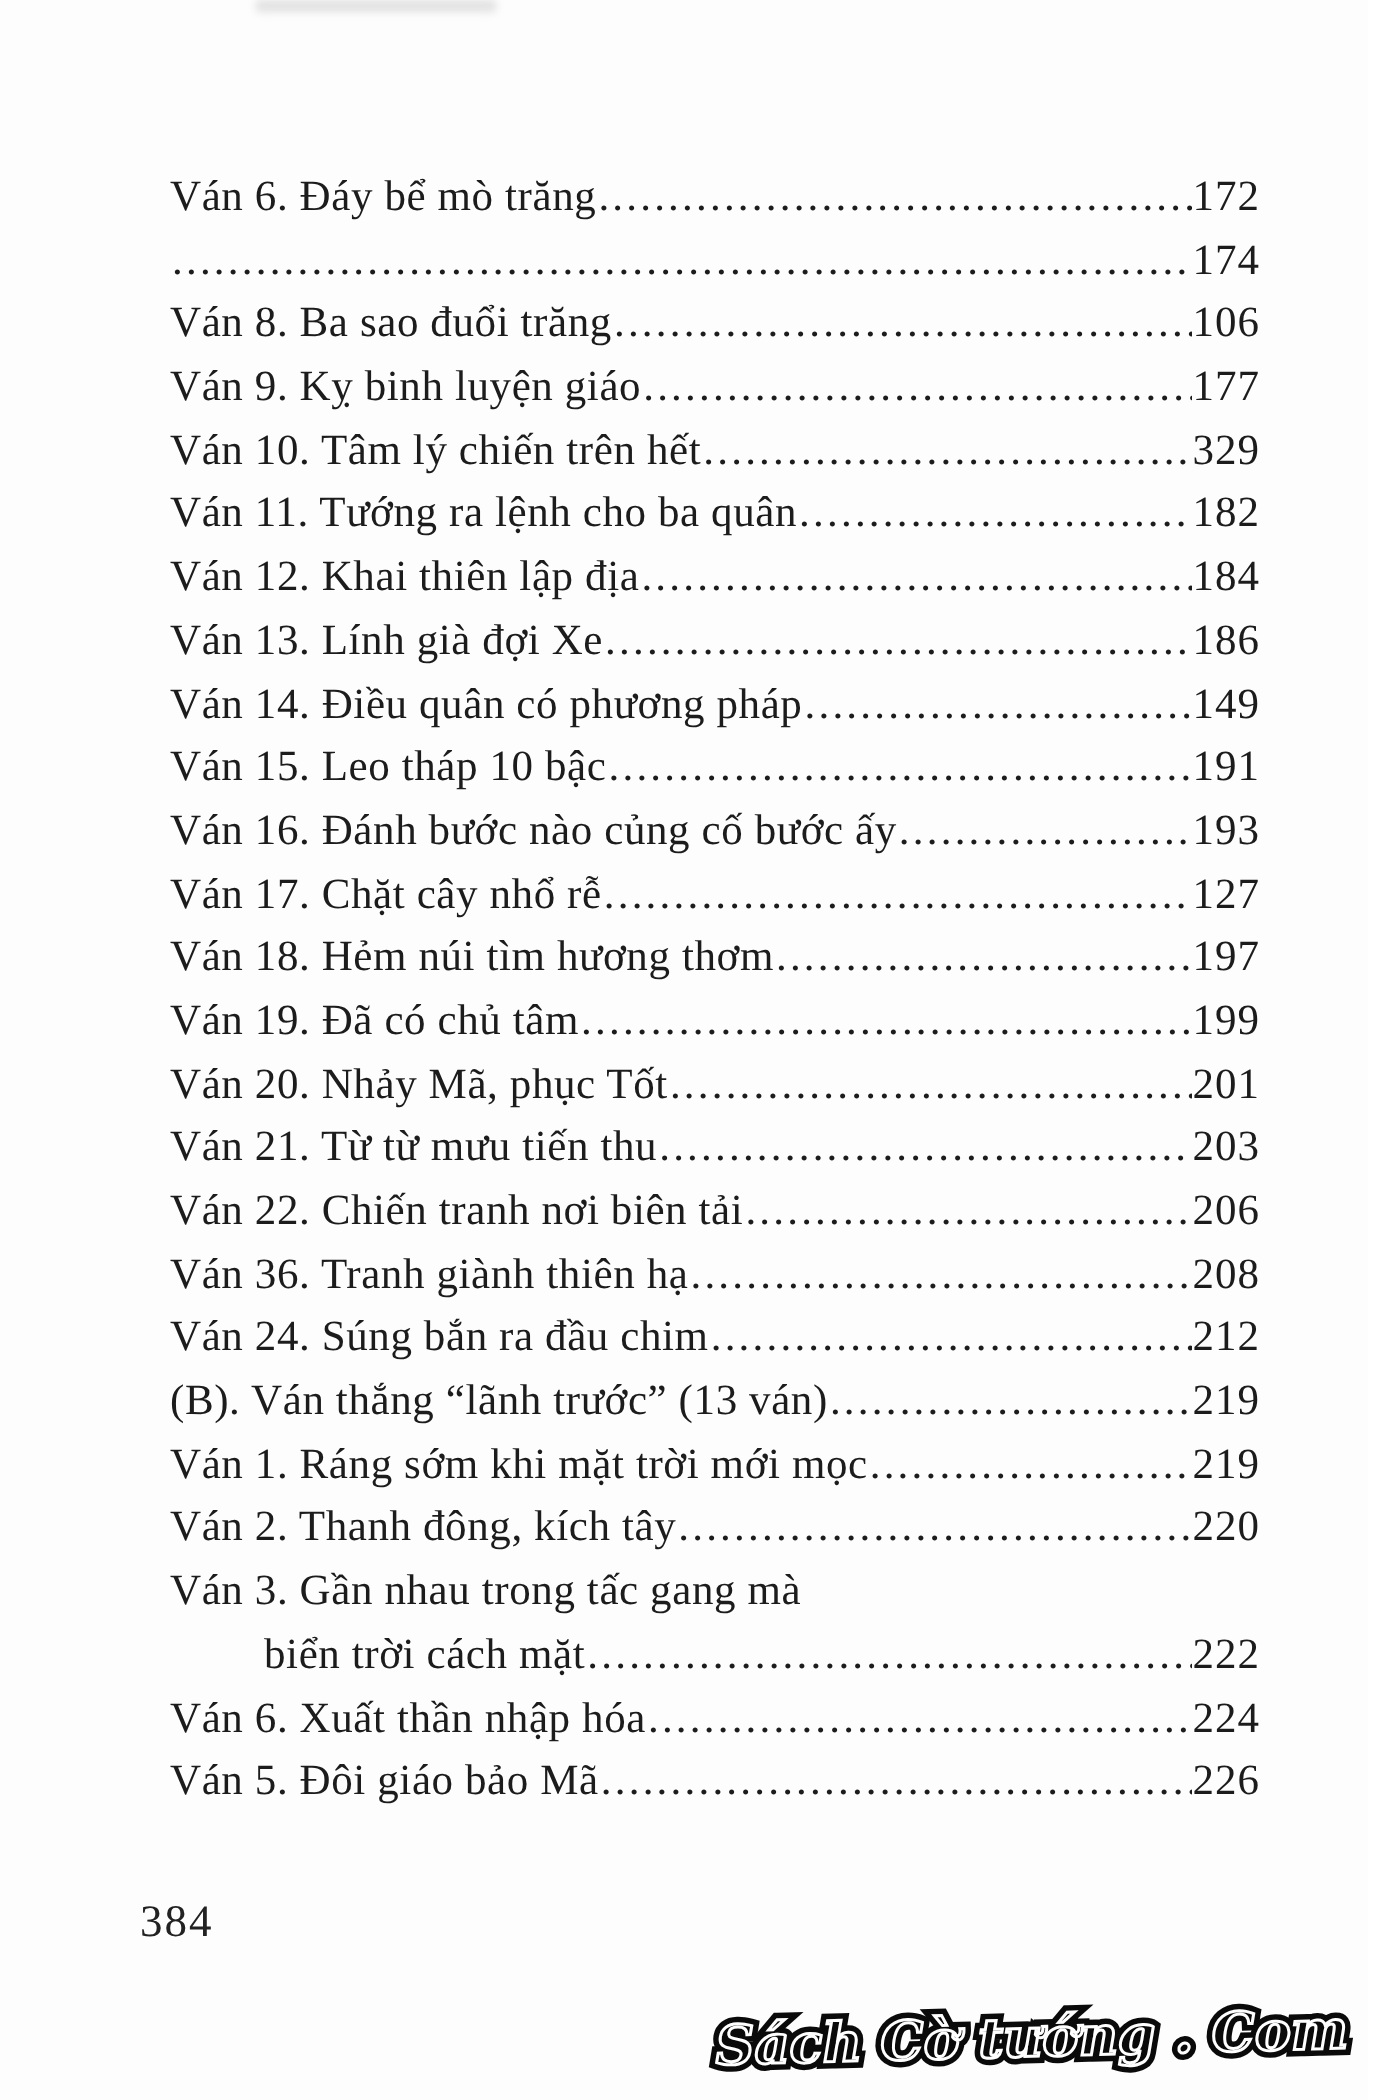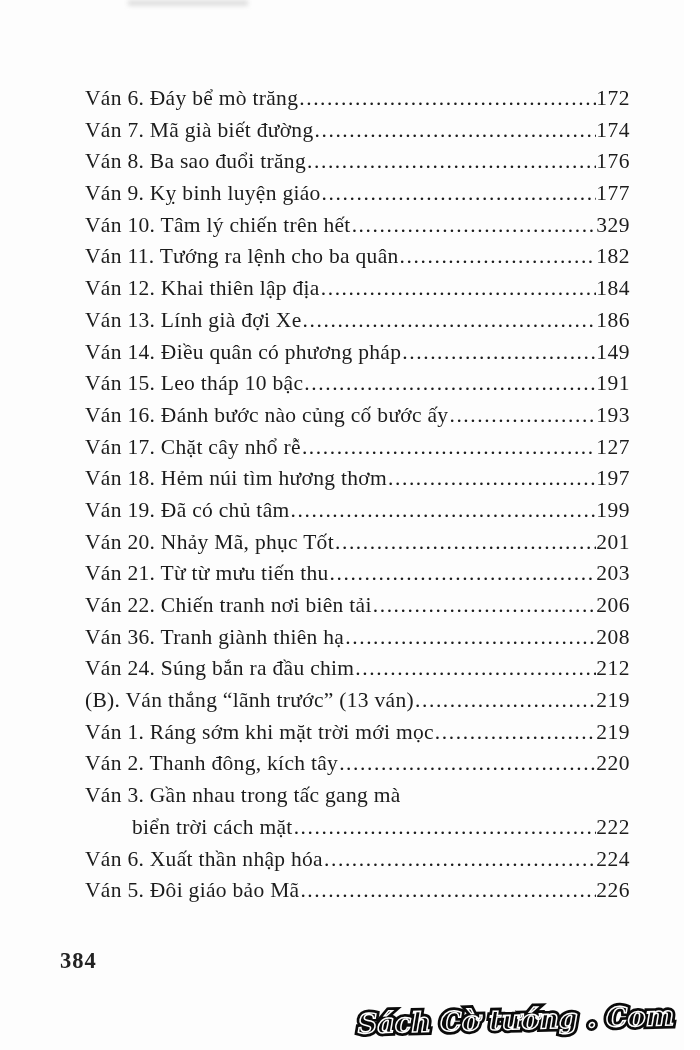--- a/index.html
+++ b/index.html
@@ -53,26 +53,25 @@
     letter-spacing: 1.6px;
     padding: 0 1px;
     font-size: 21.5px;
   }
   .row .pageno {
     white-space: nowrap;
     letter-spacing: 0.5px;
   }
   .folio {
     position: absolute;
-    left: 60px;
+    left: 70px;
     top: 948px;
     font-size: 22.5px;
     letter-spacing: 1px;
     color: #222;
-    font-weight: bold;
   }
   
   .watermark {
     position: absolute;
     right: 4px;
     top: 993px;
     width: 240px;
     height: 52px;
     font-family: "DejaVu Serif", serif;
     font-weight: bold;
@@ -104,28 +103,27 @@
 <div class="page">
   <div class="top-smudge"></div>
 
   <div class="toc" id="toc">
       <div class="row">
         <span class="label">Ván 6. Đáy bể mò trăng</span>
         <span class="dots">........................................................................................................................</span>
         <span class="pageno">172</span>
       </div>
       <div class="row">
-        <span class="label">Ván 7. Mã già biết đường</span>
         <span class="dots">........................................................................................................................</span>
         <span class="pageno">174</span>
       </div>
       <div class="row">
         <span class="label">Ván 8. Ba sao đuổi trăng</span>
         <span class="dots">........................................................................................................................</span>
-        <span class="pageno">176</span>
+        <span class="pageno">106</span>
       </div>
       <div class="row">
         <span class="label">Ván 9. Kỵ binh luyện giáo</span>
         <span class="dots">........................................................................................................................</span>
         <span class="pageno">177</span>
       </div>
       <div class="row">
         <span class="label">Ván 10. Tâm lý chiến trên hết</span>
         <span class="dots">........................................................................................................................</span>
         <span class="pageno">329</span>

